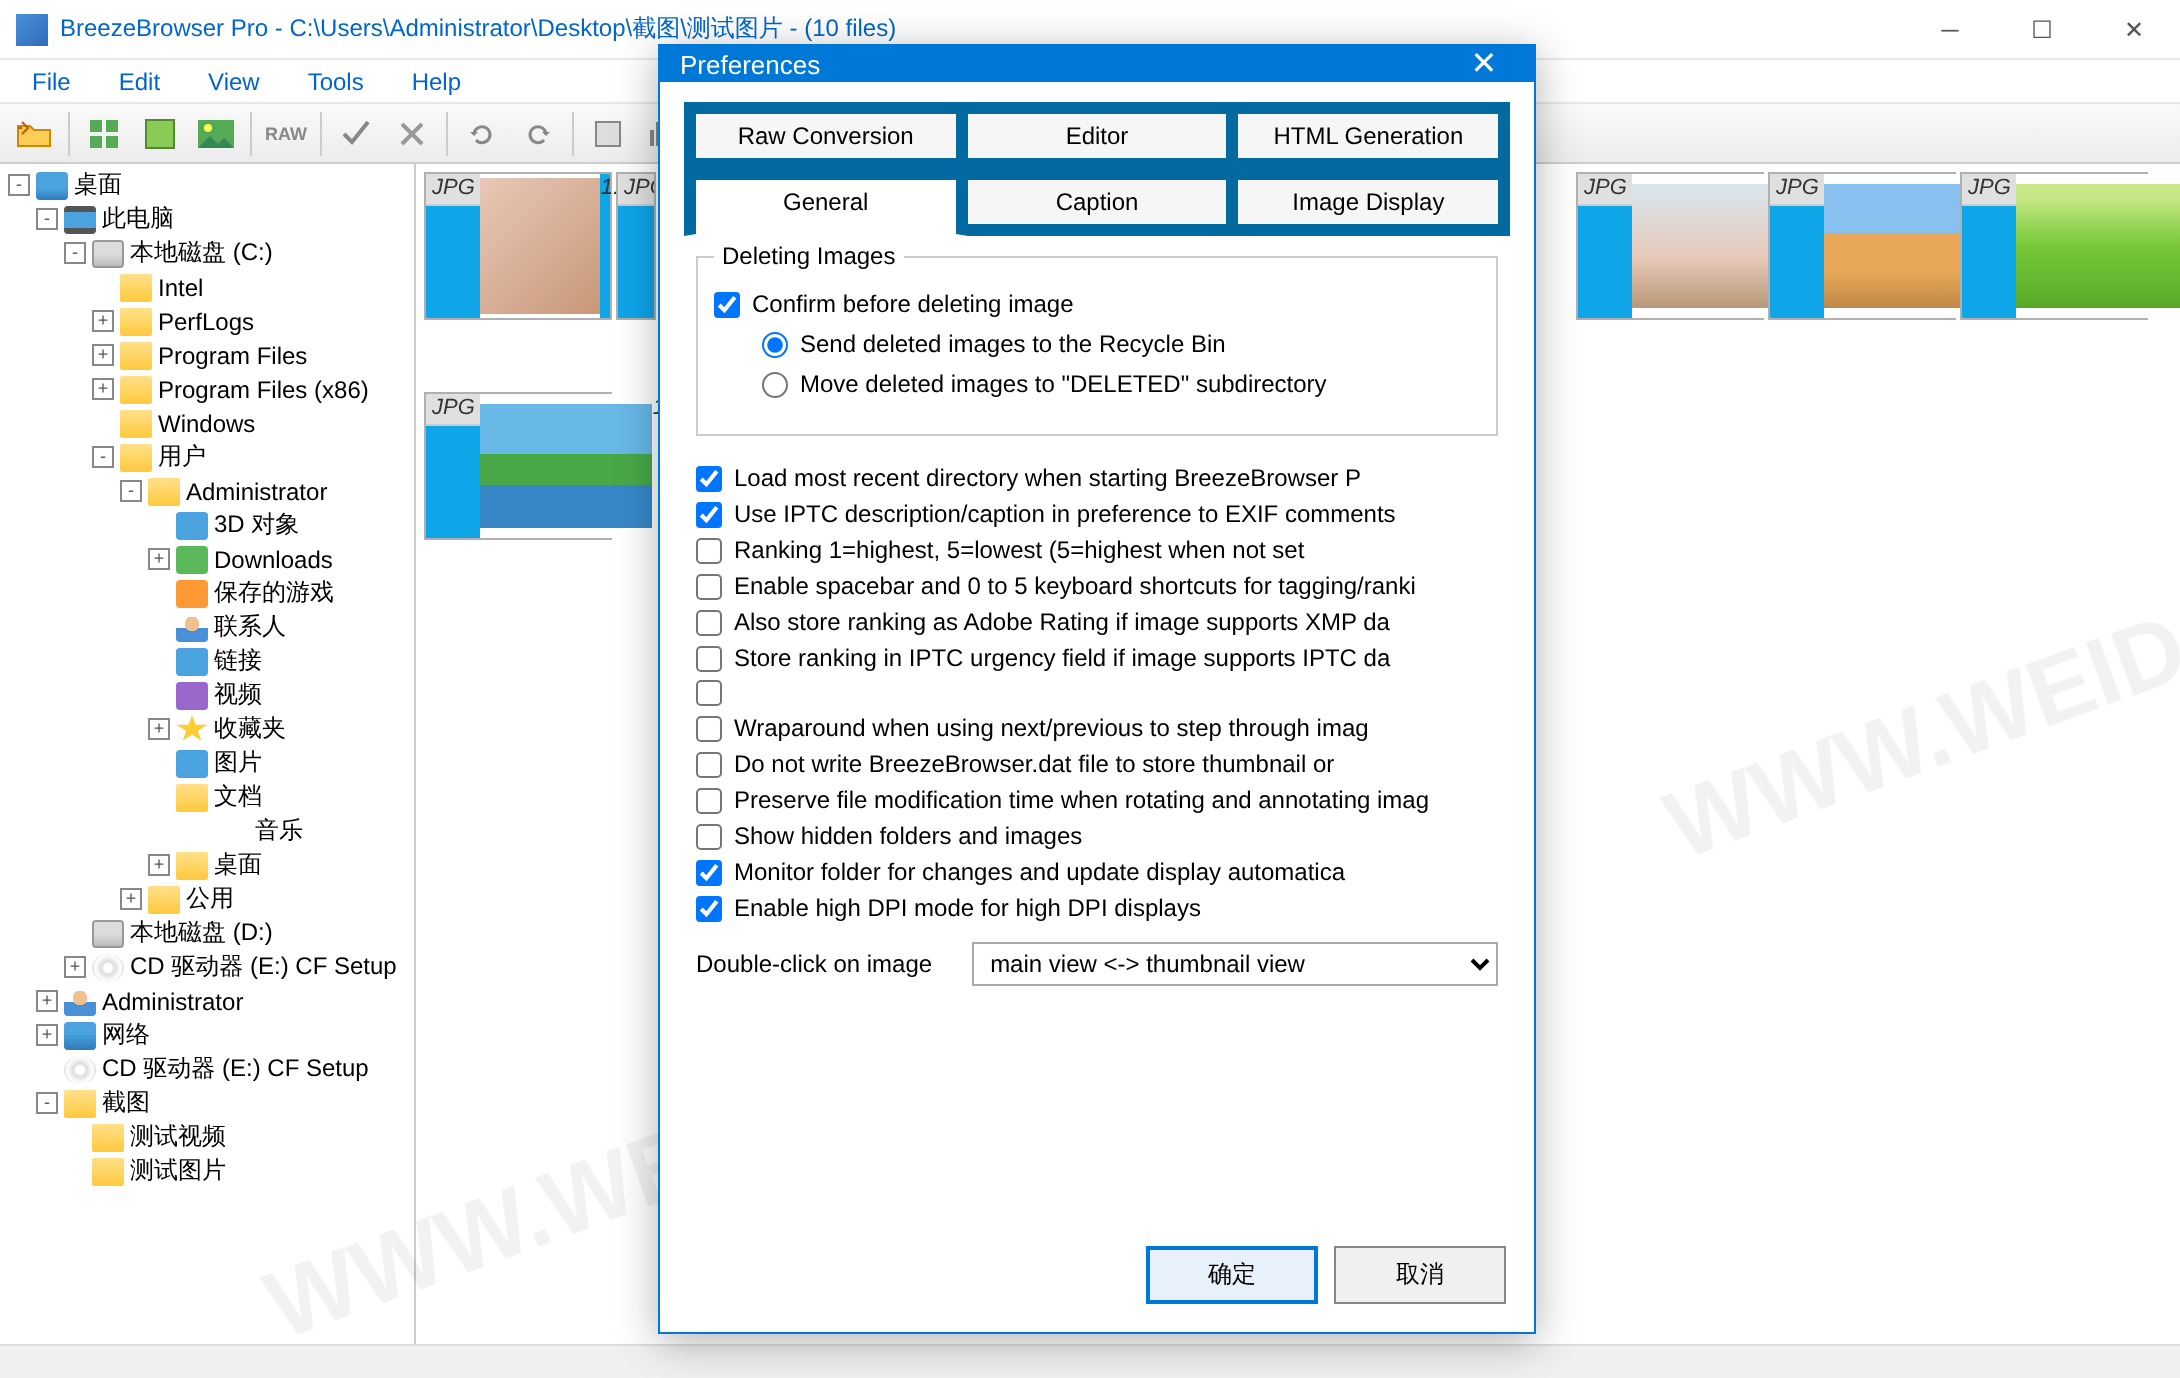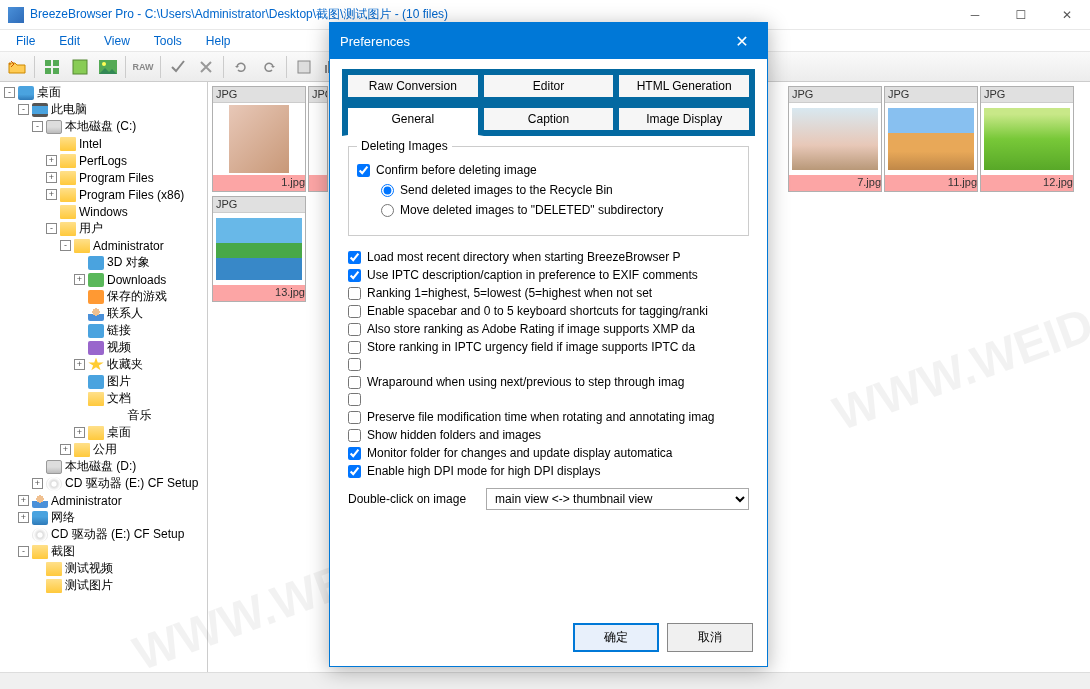--- a/index.html
+++ b/index.html
@@ -27,29 +27,29 @@
 .ico-folder { background: linear-gradient(#ffe08a,#ffc93c); border-radius: 1px; }
 .ico-user { background: radial-gradient(circle at 50% 35%,#f0c090 30%,transparent 30%),linear-gradient(transparent 50%,#4a90d9 50%); border-radius: 2px; }
 .ico-blue { background: #4aa3df; border-radius: 2px; }
 .ico-green { background: #5ab85a; border-radius: 2px; }
 .ico-orange { background: #ff9933; border-radius: 2px; }
 .ico-purple { background: #9966cc; border-radius: 2px; }
 .ico-star { background: #ffcc33; clip-path: polygon(50% 0,61% 35%,98% 35%,68% 57%,79% 91%,50% 70%,21% 91%,32% 57%,2% 35%,39% 35%); }
 .ico-network { background: linear-gradient(#4aa3df 40%,#2e7ab8); border-radius: 2px; }
 .content { flex: 1; background: #fff; overflow: auto; padding: 4px; position: relative; }
 .thumb-grid { display: flex; flex-wrap: wrap; gap: 3px; }
-.thumb { width: 94px; border: 1px solid #b0b0b0; background: #fca5a5; display: flex; flex-direction: column; }
+.thumb { width: 94px; border: 1px solid #b0b0b0; background: #0ea5e9; display: flex; flex-direction: row; font-style: italic; }
 .thumb-head { height: 16px; background: #e0e0e0; padding: 1px 3px; font-size: 11px; color: #333; border-bottom: 1px solid #ccc; }
 .thumb-img { height: 72px; display: flex; align-items: center; justify-content: center; background: #fff; }
 .thumb-img > div { width: 86px; height: 62px; }
 .thumb-cap { height: 16px; text-align: right; font-size: 11px; padding-top: 1px; color: #333; }
 .img-portrait { width: 60px !important; height: 68px !important; }
 .scrollbar-h { position: absolute; left: 0; bottom: 0; height: 17px; background: #f0f0f0; width: 100%; border-top: 1px solid #ddd; }
 .dialog { position: absolute; left: 329px; top: 22px; width: 439px; height: 645px; background: #fff; border: 1px solid #0078d7; box-shadow: 0 4px 20px rgba(0,0,0,0.3); display: flex; flex-direction: column; z-index: 100; }
-.dlg-title { height: 36px; background: #0078d7; color: #fff; display: flex; align-items: center; padding: 0 10px; }
+.dlg-title { height: 18px; background: #0078d7; color: #fff; display: flex; align-items: center; padding: 0 10px; }
 .dlg-title-text { flex: 1; font-size: 13px; }
 .dlg-close { width: 30px; text-align: center; font-size: 16px; cursor: default; }
 .dlg-body { flex: 1; padding: 10px 12px; overflow: hidden; }
 .tabrow { display: flex; border-bottom: 1px solid #ccc; }
 .tabrow.upper { border-bottom: none; }
 .tab { flex: 1; text-align: center; padding: 4px 0; border: 6px solid #0369a1; background: #f6f6f6; margin-bottom: -1px; font-size: 12px; cursor: default; }
 .tab + .tab { border-left: none; }
 .tab.active { background: #fff; border-bottom: 1px solid #fff; }
 .tab-content { padding: 10px 6px 0 6px; }
 .groupbox { border: 1px solid #ccc; padding: 10px 8px 12px 8px; margin-bottom: 14px; position: relative; }
@@ -417,20 +417,21 @@
           </div>
           <div class="chk-row">
             <input type="checkbox" style="">
           </div>
           <div class="chk-row">
             <input type="checkbox" style="">
             <label>Wraparound when using next/previous to step through imag</label>
           </div>
           <div class="chk-row">
             <input type="checkbox" style="">
+            <label>Do not write BreezeBrowser.dat file to store thumbnail or</label>
           </div>
           <div class="chk-row">
             <input type="checkbox" style="">
             <label>Preserve file modification time when rotating and annotating imag</label>
           </div>
           <div class="chk-row">
             <input type="checkbox" style="">
             <label>Show hidden folders and images</label>
           </div>
           <div class="chk-row">

